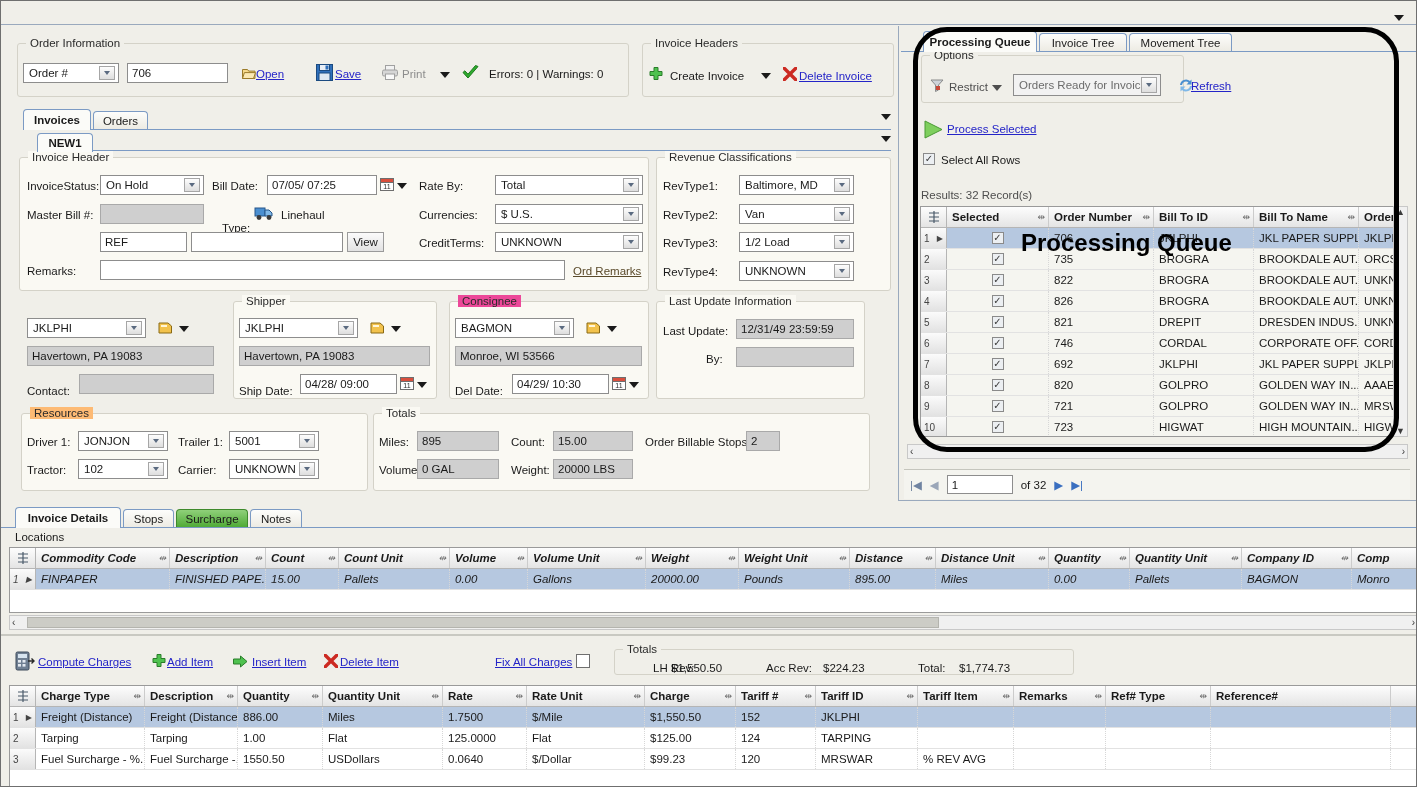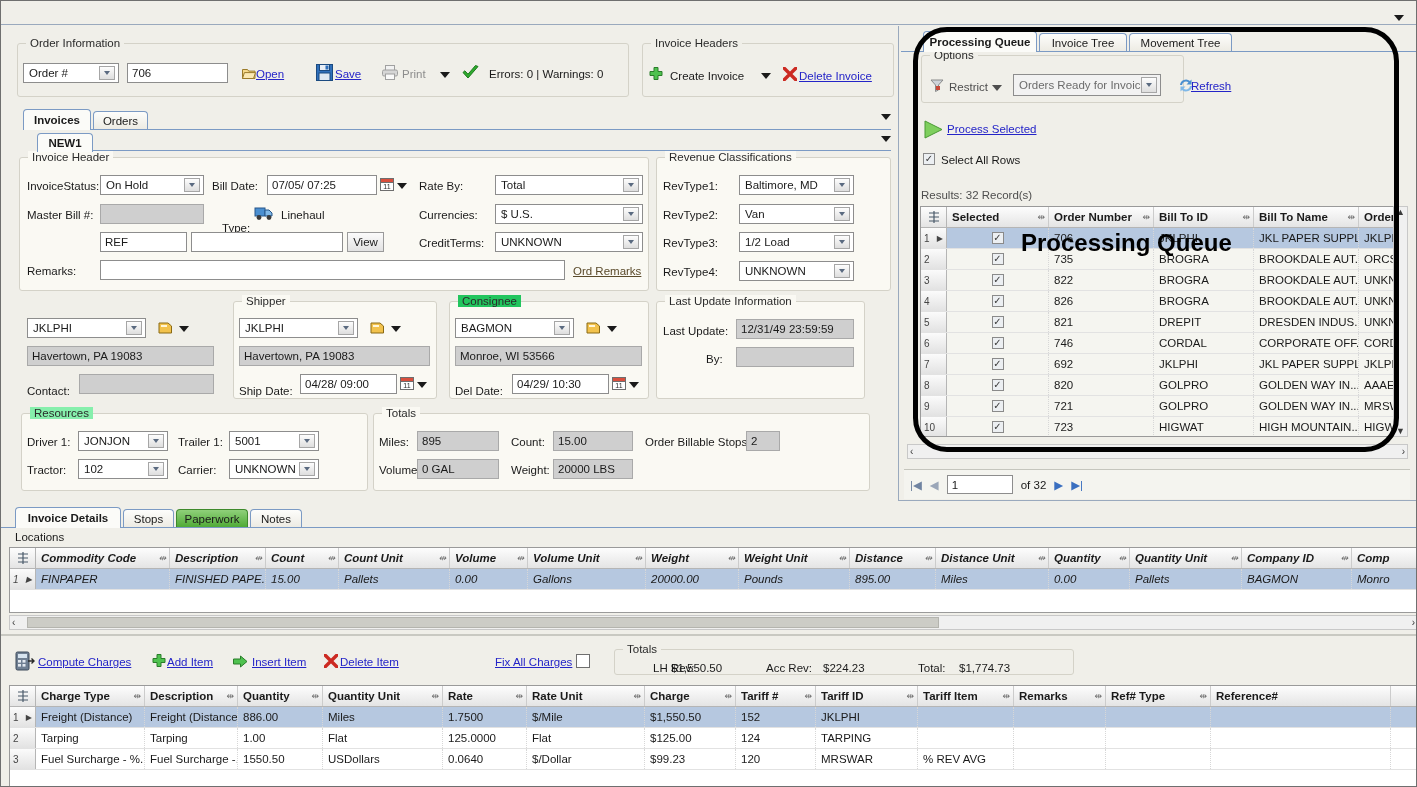--- a/index.html
+++ b/index.html
@@ -389,21 +389,21 @@
     <span>04/28/      09:00</span>
   </div>
   <svg class="ico" style="left:399px; top:375px;" width="14" height="14" viewBox="0 0 14 14">
     <rect x="0.5" y="1.5" width="13" height="12" fill="#ffffff" stroke="#6e6e6e"></rect>
     <rect x="0.5" y="1.5" width="13" height="4" fill="#d94f3d" stroke="#6e6e6e"></rect>
     <text x="7" y="12" font-size="7" text-anchor="middle" fill="#2a2a2a" font-family="Liberation Sans">11</text>
   </svg>
   <div class="collapse-arrow" style="left:416px; top:381px;"></div>
 
   <div class="grp" style="left:448px; top:300px; width:200px; height:98px; background:#faf9f3;">
-    <span class="grp-title" style="background:#22c55e;">Consignee</span>
+    <span class="grp-title" style="background:#ec4899;">Consignee</span>
   </div>
   <div class="cb" style="left:454px; top:317px; width:119px; height:20px;">
     <span class="cbtxt">BAGMON</span>
     <span class="cbbtn"></span>
   </div>
   <svg class="ico" style="left:585px; top:320px;" width="15" height="14" viewBox="0 0 15 14">
     <path d="M1 2h9l3.5 3v7H1z" fill="#f2c24c" stroke="#8a6a14"></path>
     <path d="M3 4h6v2H3z" fill="#fff6d8"></path>
   </svg>
   <div class="collapse-arrow" style="left:606px; top:325px;"></div>
@@ -427,21 +427,21 @@
   <span class="lbl" style="left:662px; top:324px;">Last Update:</span>
   <div class="ro" style="left:735px; top:318px; width:118px; height:20px;">
     <span>12/31/49 23:59:59</span>
   </div>
   <span class="lbl" style="left:705px; top:352px;">By:</span>
   <div class="ro" style="left:735px; top:346px; width:118px; height:20px;">
     <span></span>
   </div>
 
   <div class="grp" style="left:20px; top:412px; width:347px; height:78px; background:#faf9f3;">
-    <span class="grp-title" style="background:#86efac;">Resources</span>
+    <span class="grp-title" style="background:#fdba74;">Resources</span>
   </div>
   <span class="lbl" style="left:26px; top:435px;">Driver 1:</span>
   <div class="cb" style="left:77px; top:430px; width:90px; height:20px;">
     <span class="cbtxt">JONJON</span>
     <span class="cbbtn"></span>
   </div>
   <span class="lbl" style="left:177px; top:435px;">Trailer 1:</span>
   <div class="cb" style="left:228px; top:430px; width:90px; height:20px;">
     <span class="cbtxt">5001</span>
     <span class="cbbtn"></span>
@@ -702,21 +702,21 @@
   <span class="annot-text" style="left:1020px; top:228px;">Processing Queue</span>
 
   <div class="tabstrip" style="left:14px; top:505px; width:400px; height:22px;">
     <div class="tab sel" style="left:0; width:106px;">
       <span>Invoice Details</span>
     </div>
     <div class="tab" style="left:108px; width:51px; height:19px;">
       <span>Stops</span>
     </div>
     <div class="tab green" style="left:161px; width:72px; height:19px;">
-      <span>Paperwork</span>
+      <span>Surcharge</span>
     </div>
     <div class="tab" style="left:235px; width:52px; height:19px;">
       <span>Notes</span>
     </div>
   </div>
   <div class="hsep" style="left:0; top:526px; width:1415px; background:#7b9ac4;"></div>
 
   <span class="lbl" style="left:14px; top:530px;">Locations</span>
 
   <div class="grid" style="left:8px; top:546px; width:1409px; height:66px;font-style:italic;">

